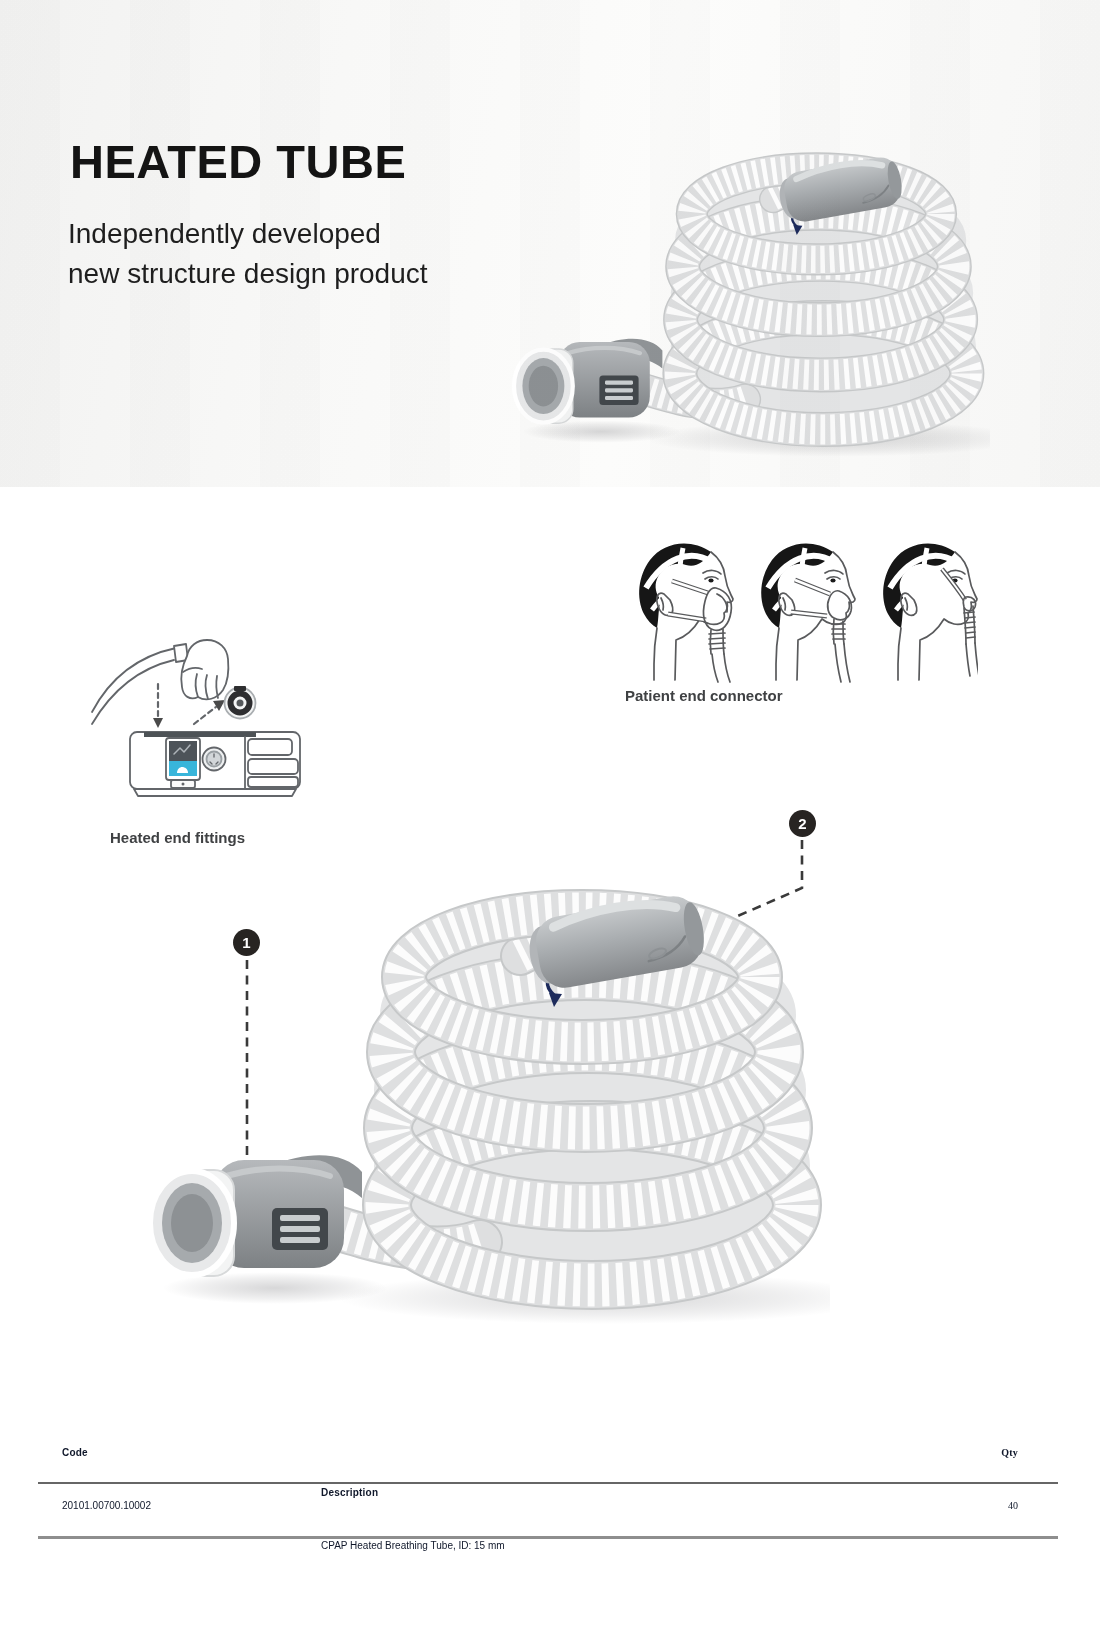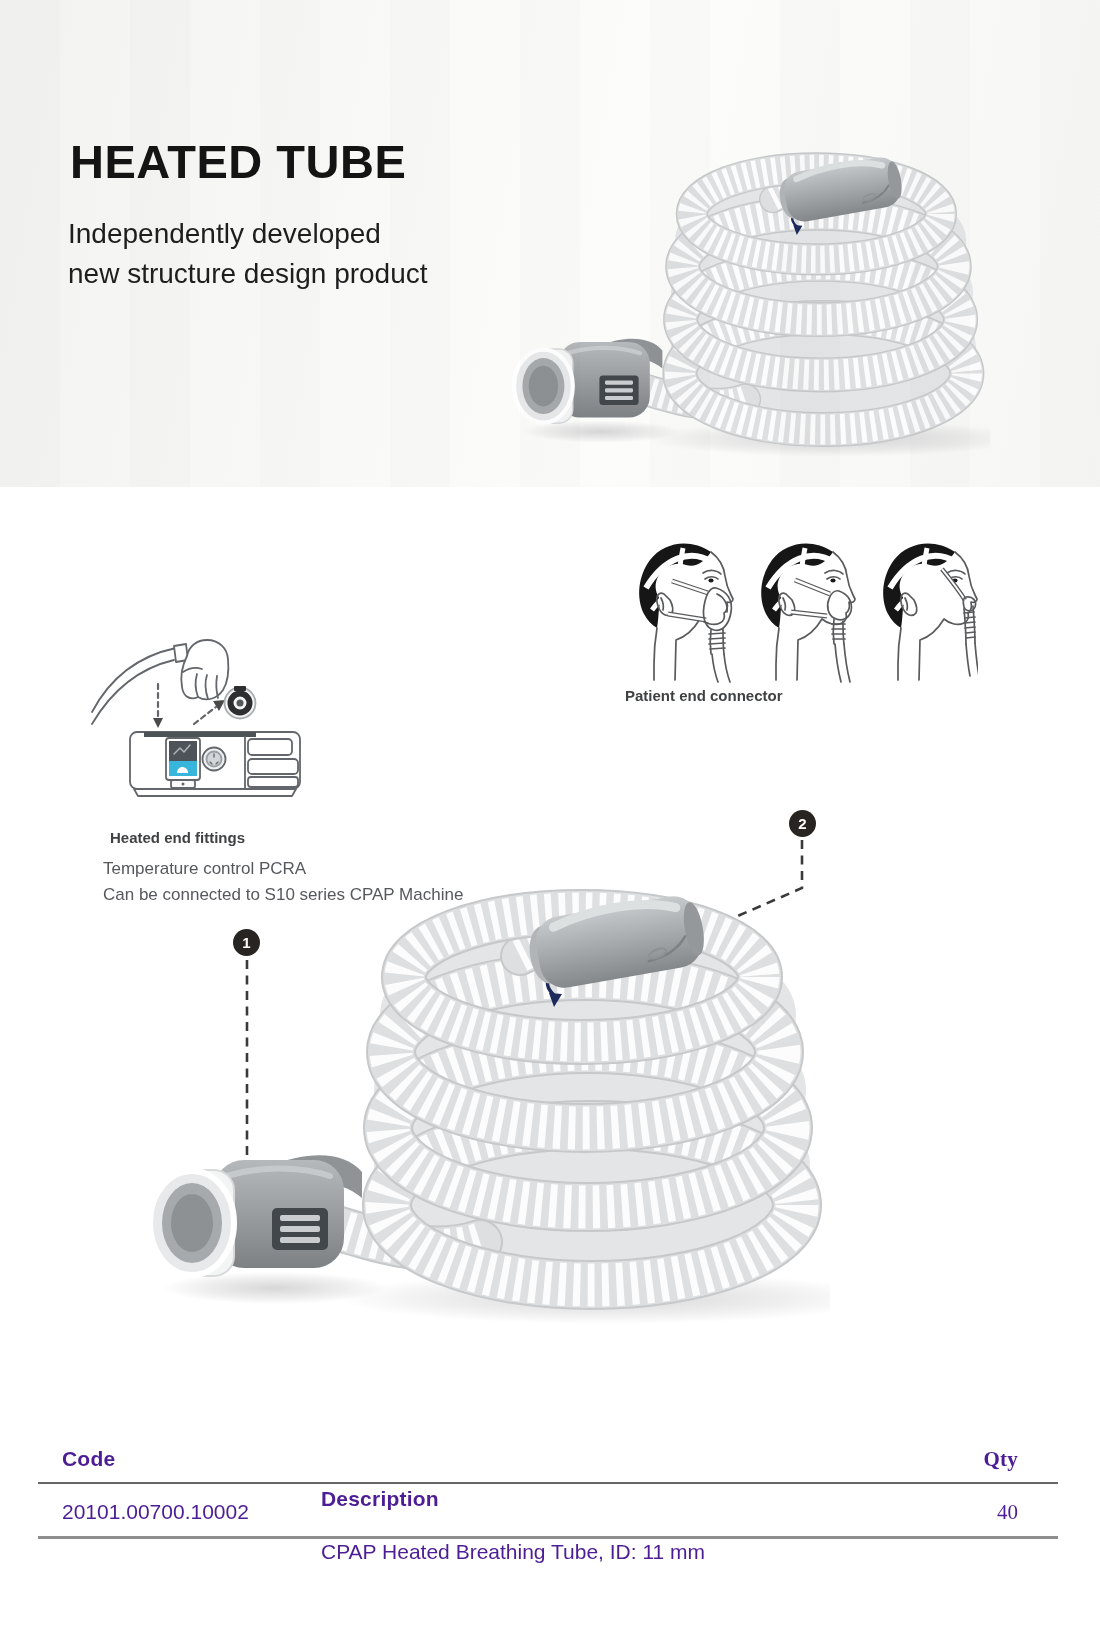--- a/index.html
+++ b/index.html
@@ -33,21 +33,21 @@
   .machine-body{left:103px;top:856px;line-height:26px;}
   .patient-heading{left:625px;top:687px;}
   .patient-body{left:625px;top:716px;line-height:25.5px;}
   
   .marker{
     position:absolute;width:27px;height:27px;border-radius:50%;
     background:#272422;color:#ffffff;font-size:15px;font-weight:700;
     display:flex;align-items:center;justify-content:center;line-height:1;
   }
   
-  .tcell{position:absolute;font-size:21px;color:#4c1d95;white-space:nowrap;}
+  .tcell{position:absolute;font-size:10px;color:#0f172a;white-space:nowrap;}
   .thead{font-weight:700;letter-spacing:0.2px;}
   .t-code{left:62px;}
   .t-desc{left:321px;margin-top:40px;}
   .t-qty{left:900px;width:118px;text-align:right;font-family:Liberation Serif, serif;}
   .rule{position:absolute;left:38px;width:1020px;}
   .rule1{top:1482px;height:2px;background:#666666;}
   .rule2{top:1536px;height:3px;background:#8e8e8e;}
   
   .rw1{fill:none;stroke:#c6c8c9;stroke-width:50;}
   .rw2{fill:none;stroke:#dedfe0;stroke-width:46;}
@@ -203,21 +203,20 @@
       <rect x="81" y="154" width="24" height="8" rx="2" fill="#fafafa"></rect>
       <circle cx="93" cy="158" r="1.5" fill="#63666a" stroke="none"></circle>
       <circle cx="124" cy="133" r="11.5" fill="#eef0f1"></circle>
       <circle cx="124" cy="133" r="7.5" fill="#d2d6d9" stroke="#9aa0a4"></circle>
       <path d="M 124 128 L 124 131 M 120 136 L 122 138 M 128 136 L 126 138" stroke-width="1.3"></path>
       <path d="M 44 163 L 206 163 L 202 170 L 48 170 Z" fill="#ffffff"></path>
     </g>
   </svg>
 
   <h2 class="abs sec-heading machine-heading">Heated end fittings</h2>
-  <p class="abs sec-body machine-body"><span>Temperature control PCRA</span><br><span>Can be connected to S10 series CPAP Machine</span></p>
 
   <svg class="abs" style="left:622px;top:536px;width:356px;height:150px" viewBox="0 0 356 150">
 
     <g transform="translate(6 0)">
       <use href="#headBase"></use>
       <path d="M 44 45 L 80 57 M 40 78 L 78 84" stroke="#595a5c" stroke-width="5" fill="none"></path>
       <path d="M 44 45 L 80 57 M 40 78 L 78 84" stroke="#ffffff" stroke-width="2.5" fill="none"></path>
       <path d="M 88 52 C 99 55 105 64 103 76 C 101 89 94 96 86 94 C 78 92 74 83 76 70 C 78 59 82 51 88 52 Z" fill="#ffffff" class="lineart" stroke-width="1.8"></path>
       <path class="lineart" d="M 89 58 C 96 61 100 68 99 76" stroke="#aeb0b2" stroke-width="1.5"></path>
       <path class="lineart" d="M 83 94 C 82 102 82 110 83 118 M 95 93 C 95 102 95 110 96 118" stroke-width="1.6"></path>
@@ -262,19 +261,19 @@
     <use href="#tubeAssembly"></use>
   </svg>
 
   <section>
     <div class="tcell thead t-code" style="top:1447px">Code</div>
     <div class="tcell thead t-desc" style="top:1447px">Description</div>
     <div class="tcell thead t-qty" style="top:1447px">Qty</div>
     <div class="rule rule1"></div>
     <div>
       <div class="tcell t-code" style="top:1500px">20101.00700.10002</div>
-      <div class="tcell t-desc" style="top:1500px">CPAP Heated Breathing Tube, ID: 11 mm</div>
+      <div class="tcell t-desc" style="top:1500px">CPAP Heated Breathing Tube, ID: 15 mm</div>
       <div class="tcell t-qty" style="top:1500px">40</div>
     </div>
     <div class="rule rule2"></div>
   </section>
 
 </div>
 
 </body></html>

